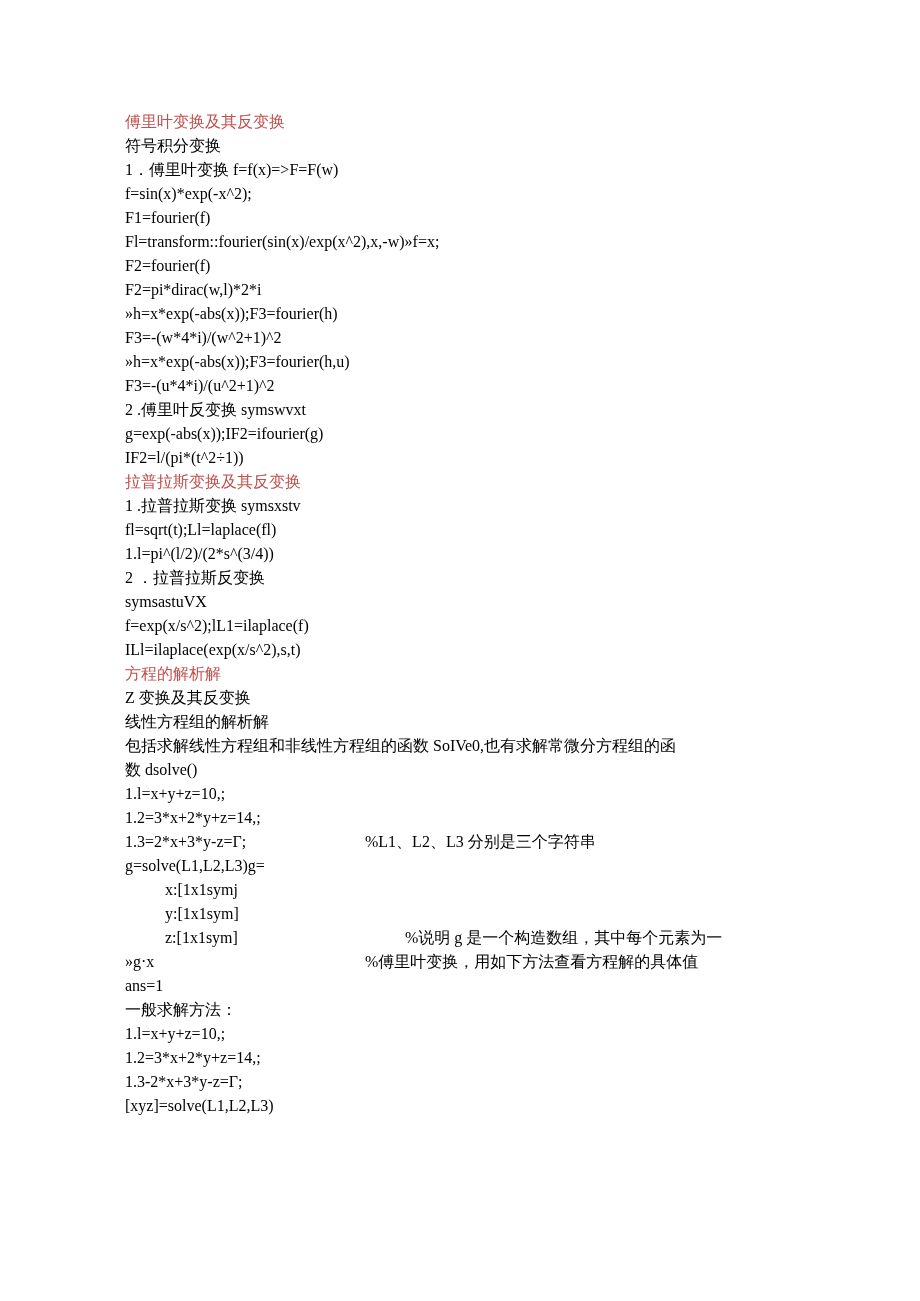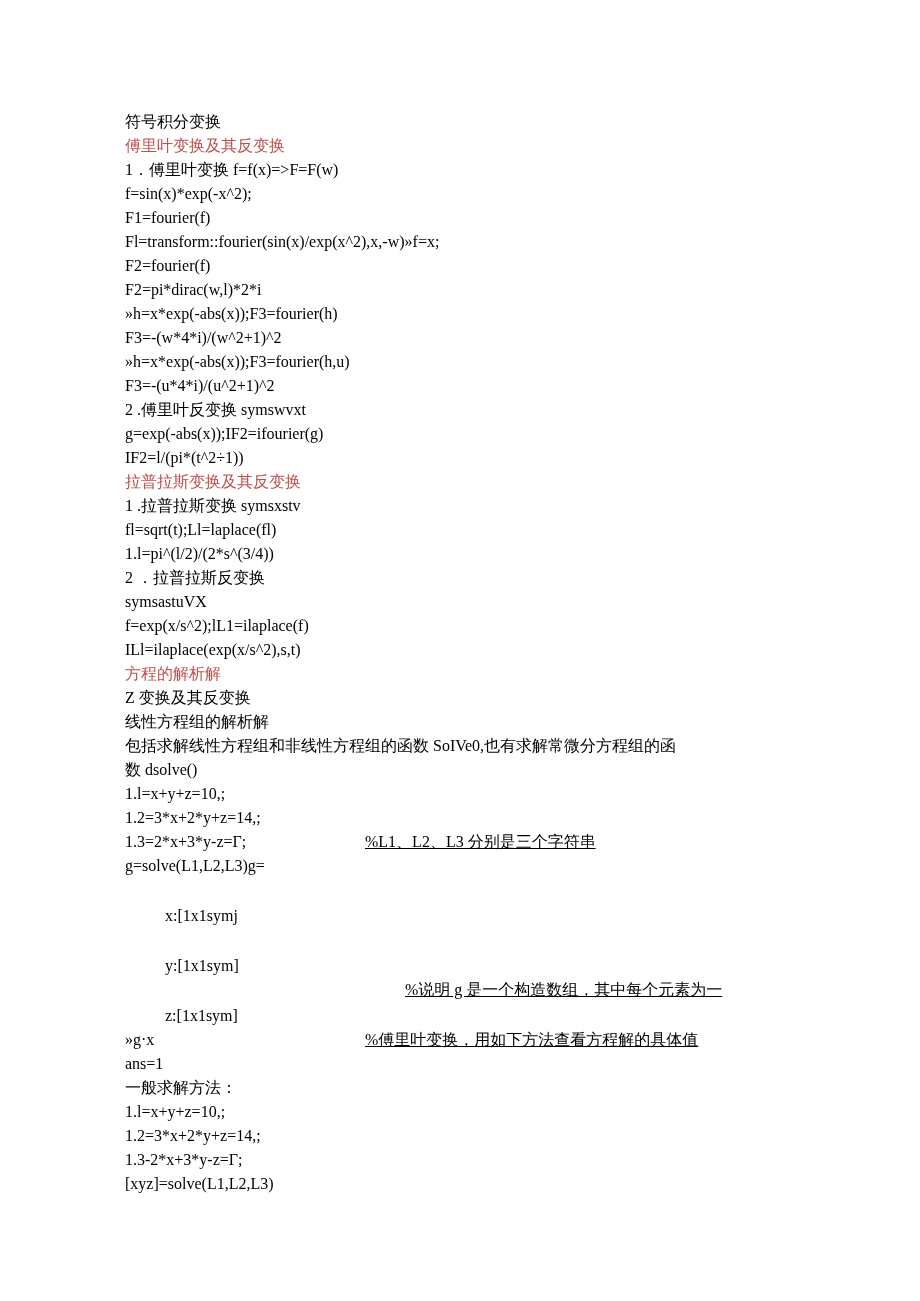--- a/index.html
+++ b/index.html
@@ -22,33 +22,31 @@
     }
     .row {
       display: flex;
     }
     .col-left {
       width: 240px;
       flex-shrink: 0;
     }
     .col-right {
       flex: 1;
-      text-decoration: underline;
     }
     .indent-x {
       padding-left: 40px;
-      margin-top: 26px;
     }
   </style>
 </head>
 <body>
 
 <div id="content">
+    <p class="line red">傅里叶变换及其反变换</p>
     <p class="line ">符号积分变换</p>
-    <p class="line red">傅里叶变换及其反变换</p>
     <p class="line ">1．傅里叶变换 f=f(x)=&gt;F=F(w)</p>
     <p class="line ">f=sin(x)*exp(-x^2);</p>
     <p class="line ">F1=fourier(f)</p>
     <p class="line ">Fl=transform::fourier(sin(x)/exp(x^2),x,-w)»f=x;</p>
     <p class="line ">F2=fourier(f)</p>
     <p class="line ">F2=pi*dirac(w,l)*2*i</p>
     <p class="line ">»h=x*exp(-abs(x));F3=fourier(h)</p>
     <p class="line ">F3=-(w*4*i)/(w^2+1)^2</p>
     <p class="line ">»h=x*exp(-abs(x));F3=fourier(h,u)</p>
     <p class="line ">F3=-(u*4*i)/(u^2+1)^2</p>

